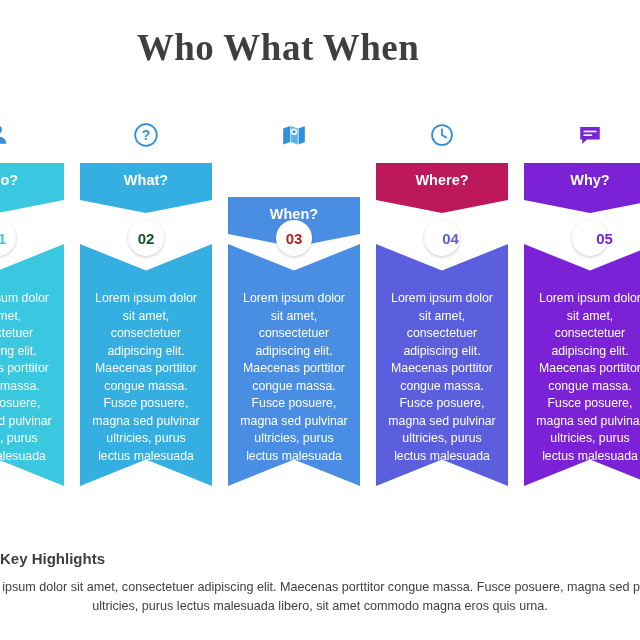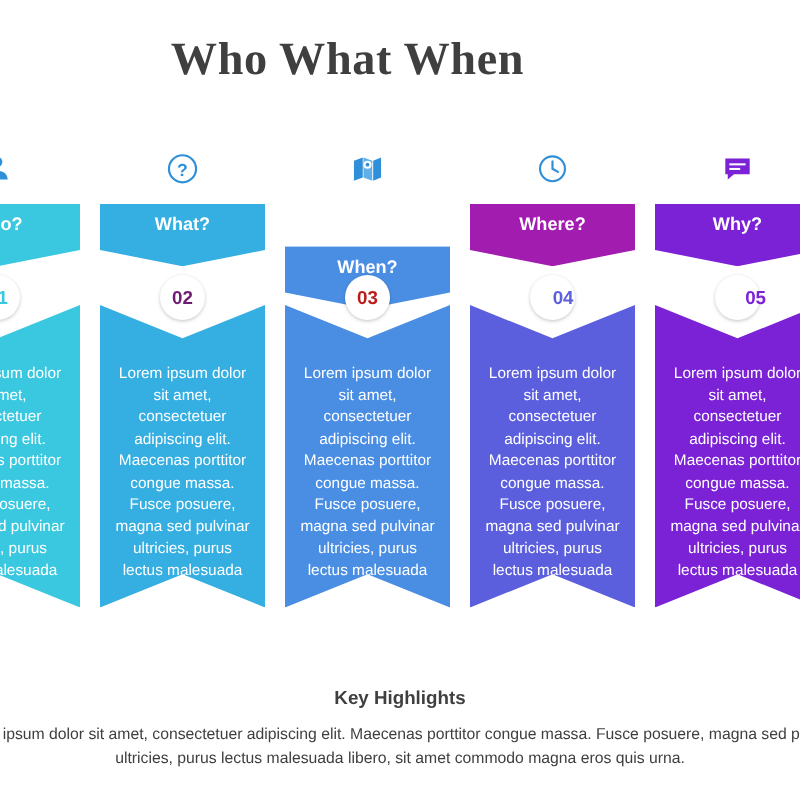--- a/index.html
+++ b/index.html
@@ -115,21 +115,20 @@
     font-size: 12.3px;
     line-height: 17.5px;
     text-align: center;
   }
 
   #highlights-title {
     position: absolute;
     top: 550px;
     left: 0;
     width: 640px;
-    text-align: center;
     font-size: 15px;
     font-weight: bold;
     color: #3f3f3f;
   }
   #highlights-body {
     position: absolute;
     top: 578px;
     left: -38px;
     width: 716px;
     text-align: center;
@@ -166,21 +165,21 @@
       <div class="icon-wrap">
         <svg width="26" height="26" viewBox="0 0 24 24">
           <circle cx="12" cy="12" r="10" fill="none" stroke="#2f8fd8" stroke-width="1.6"></circle>
           <text x="12" y="17" text-anchor="middle" font-family="Liberation Sans, sans-serif" font-size="13" font-weight="bold" fill="#2f8fd8">?</text>
         </svg>
       </div>
       <div class="head" style="background: rgb(53, 174, 226);">
         <div class="head-label">What?</div>
       </div>
       <div class="num">
-        <span style="color: #701a75;">02</span>
+        <span style="color: #14532d;">02</span>
       </div>
       <div class="body" style="background: rgb(53, 174, 226);">
         <div class="body-text">Lorem ipsum dolor sit amet, consectetuer adipiscing elit. Maecenas porttitor congue massa. Fusce posuere, magna sed pulvinar ultricies, purus lectus malesuada libero</div>
       </div>
     </div>
     <div class="col" style="left: 296px;">
       <div class="icon-wrap">
         <svg width="26" height="26" viewBox="0 0 24 24">
           <path d="M2 6l6.5-2.4v14.8L2 20.8z" fill="#2f8fd8"></path>
           <path d="M9 3.6L15.5 6v14.8L9 18.4z" fill="#5fb0e8"></path>
@@ -199,21 +198,21 @@
         <div class="body-text">Lorem ipsum dolor sit amet, consectetuer adipiscing elit. Maecenas porttitor congue massa. Fusce posuere, magna sed pulvinar ultricies, purus lectus malesuada libero</div>
       </div>
     </div>
     <div class="col" style="left: 444px;">
       <div class="icon-wrap">
         <svg width="26" height="26" viewBox="0 0 24 24">
           <circle cx="12" cy="12" r="9.2" fill="none" stroke="#2f8fd8" stroke-width="1.6"></circle>
           <path d="M12 6.6V12l4 2.3" fill="none" stroke="#2f8fd8" stroke-width="1.6" stroke-linecap="round"></path>
         </svg>
       </div>
-      <div class="head" style="background: #a21caf; text-align: right;">
+      <div class="head" style="background: #be185d; text-align: right;">
         <div class="head-label">Where?</div>
       </div>
       <div class="num">
         <span style="color: rgb(91, 95, 221); margin-left: 17px;">04</span>
       </div>
       <div class="body" style="background: rgb(91, 95, 221);">
         <div class="body-text">Lorem ipsum dolor sit amet, consectetuer adipiscing elit. Maecenas porttitor congue massa. Fusce posuere, magna sed pulvinar ultricies, purus lectus malesuada libero</div>
       </div>
     </div>
     <div class="col" style="left: 592px;">

